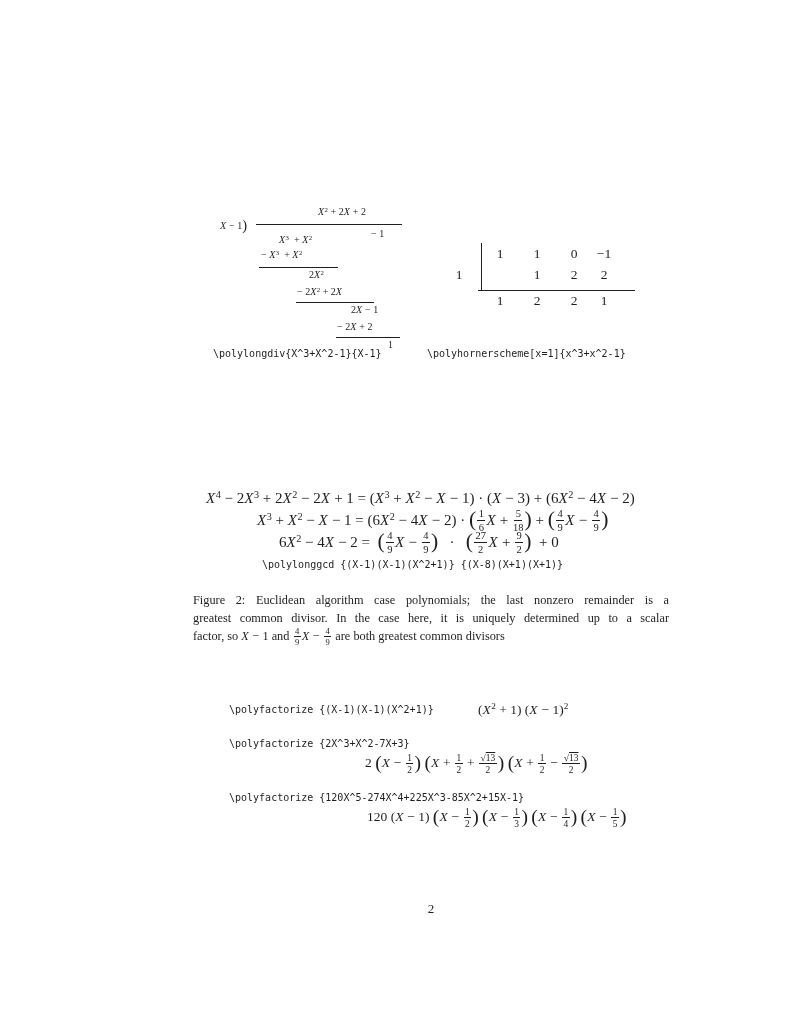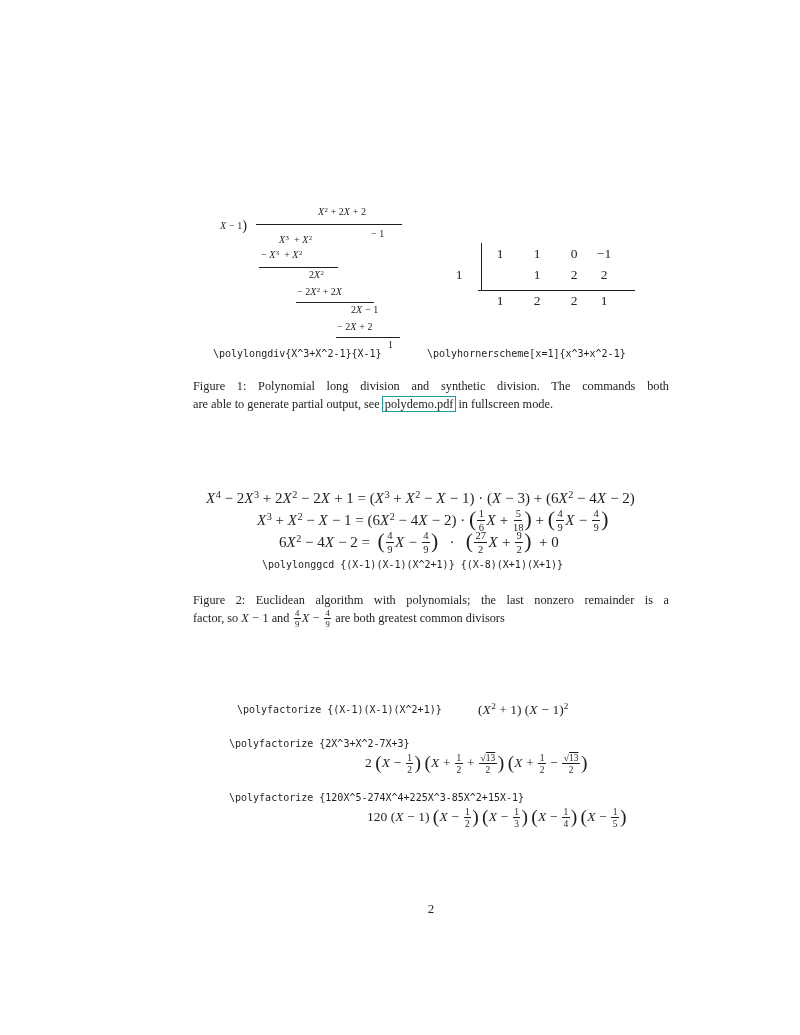--- a/index.html
+++ b/index.html
@@ -66,37 +66,34 @@
     <div class="rule" style="left:478px; top:290px; width:157px;"></div>
     <span class="hcell" style="left:483px; top:293px;">1</span>
     <span class="hcell" style="left:520px; top:293px;">2</span>
     <span class="hcell" style="left:557px; top:293px;">2</span>
     <span class="hcell" style="left:587px; top:293px;">1</span>
   </div>
 
   <span class="mono" style="left:213px; top:348px;">\polylongdiv{X^3+X^2-1}{X-1}</span>
   <span class="mono" style="left:427px; top:348px;">\polyhornerscheme[x=1]{x^3+x^2-1}</span>
 
-  <div class="caption-block" style="top:377px;">
-    <div class="cap just">Figure 1: Polynomial long division and synthetic division. The commands both</div>
-    <div class="cap"><span>are able to generate partial output, see</span><span class="link-box">polydemo.pdf</span><span>in fullscreen mode.</span></div>
-  </div>
 
   <span class="eq" style="left:206px; top:489px;"><span class="vx">X</span><span class="exp">4</span> − 2<span class="vx">X</span><span class="exp">3</span> + 2<span class="vx">X</span><span class="exp">2</span> − 2<span class="vx">X</span> + 1 = (<span class="vx">X</span><span class="exp">3</span> + <span class="vx">X</span><span class="exp">2</span> − <span class="vx">X</span> − 1) · (<span class="vx">X</span> − 3) + (6<span class="vx">X</span><span class="exp">2</span> − 4<span class="vx">X</span> − 2)</span>
   <span class="eq" style="left:257px; top:509px;"><span class="vx">X</span><span class="exp">3</span> + <span class="vx">X</span><span class="exp">2</span> − <span class="vx">X</span> − 1 = (6<span class="vx">X</span><span class="exp">2</span> − 4<span class="vx">X</span> − 2) · <span class="bigp">(</span><span class="frac"><span class="num">1</span><span class="den">6</span></span><span class="vx">X</span> + <span class="frac"><span class="num">5</span><span class="den">18</span></span><span class="bigp">)</span> + <span class="bigp">(</span><span class="frac"><span class="num">4</span><span class="den">9</span></span><span class="vx">X</span> − <span class="frac"><span class="num">4</span><span class="den">9</span></span><span class="bigp">)</span></span>
   <span class="eq" style="left:279px; top:531px;">6<span class="vx">X</span><span class="exp">2</span> − 4<span class="vx">X</span> − 2 =  <span class="bigp">(</span><span class="frac"><span class="num">4</span><span class="den">9</span></span><span class="vx">X</span> − <span class="frac"><span class="num">4</span><span class="den">9</span></span><span class="bigp">)</span>   ·   <span class="bigp">(</span><span class="frac"><span class="num">27</span><span class="den">2</span></span><span class="vx">X</span> + <span class="frac"><span class="num">9</span><span class="den">2</span></span><span class="bigp">)</span>  + 0</span>
 
   <span class="mono" style="left:262px; top:559px;">\polylonggcd {(X-1)(X-1)(X^2+1)} {(X-8)(X+1)(X+1)}</span>
 
   <div class="caption-block" style="top:591px;">
-    <div class="cap just">Figure 2: Euclidean algorithm with polynomials; the last nonzero remainder is a</div>
+    <div class="cap just">Figure 2: Euclidean algorithm case polynomials; the last nonzero remainder is a</div>
+    <div class="cap just">greatest common divisor. In the case here, it is uniquely determined up to a scalar</div>
     <div class="cap" style="white-space:pre-wrap;">factor, so <span class="vx">X</span> − 1 and <span class="frac"><span class="num">4</span><span class="den">9</span></span><span class="vx">X</span> − <span class="frac"><span class="num">4</span><span class="den">9</span></span> are both greatest common divisors</div>
   </div>
 
-  <span class="mono" style="left:229px; top:704px;margin-left:8px;">\polyfactorize {(X-1)(X-1)(X^2+1)}</span>
+  <span class="mono" style="left:229px; top:704px;">\polyfactorize {(X-1)(X-1)(X^2+1)}</span>
   <span class="res" style="left:478px; top:701px;">(<span class="vx">X</span><span class="exp">2</span> + 1) (<span class="vx">X</span> − 1)<span class="exp">2</span></span>
 
   <span class="mono" style="left:229px; top:738px;">\polyfactorize {2X^3+X^2-7X+3}</span>
   <span class="res" style="left:365px; top:753px;">2 <span class="bigp">(</span><span class="vx">X</span> − <span class="frac"><span class="num">1</span><span class="den">2</span></span><span class="bigp">)</span> <span class="bigp">(</span><span class="vx">X</span> + <span class="frac"><span class="num">1</span><span class="den">2</span></span> + <span class="frac"><span class="num">√<span class="rad">13</span></span><span class="den">2</span></span><span class="bigp">)</span> <span class="bigp">(</span><span class="vx">X</span> + <span class="frac"><span class="num">1</span><span class="den">2</span></span> − <span class="frac"><span class="num">√<span class="rad">13</span></span><span class="den">2</span></span><span class="bigp">)</span></span>
 
   <span class="mono" style="left:229px; top:792px;">\polyfactorize {120X^5-274X^4+225X^3-85X^2+15X-1}</span>
   <span class="res" style="left:367px; top:807px;">120 (<span class="vx">X</span> − 1) <span class="bigp">(</span><span class="vx">X</span> − <span class="frac"><span class="num">1</span><span class="den">2</span></span><span class="bigp">)</span> <span class="bigp">(</span><span class="vx">X</span> − <span class="frac"><span class="num">1</span><span class="den">3</span></span><span class="bigp">)</span> <span class="bigp">(</span><span class="vx">X</span> − <span class="frac"><span class="num">1</span><span class="den">4</span></span><span class="bigp">)</span> <span class="bigp">(</span><span class="vx">X</span> − <span class="frac"><span class="num">1</span><span class="den">5</span></span><span class="bigp">)</span></span>
 
 
   <div class="caption-block center" style="top:901px;">

